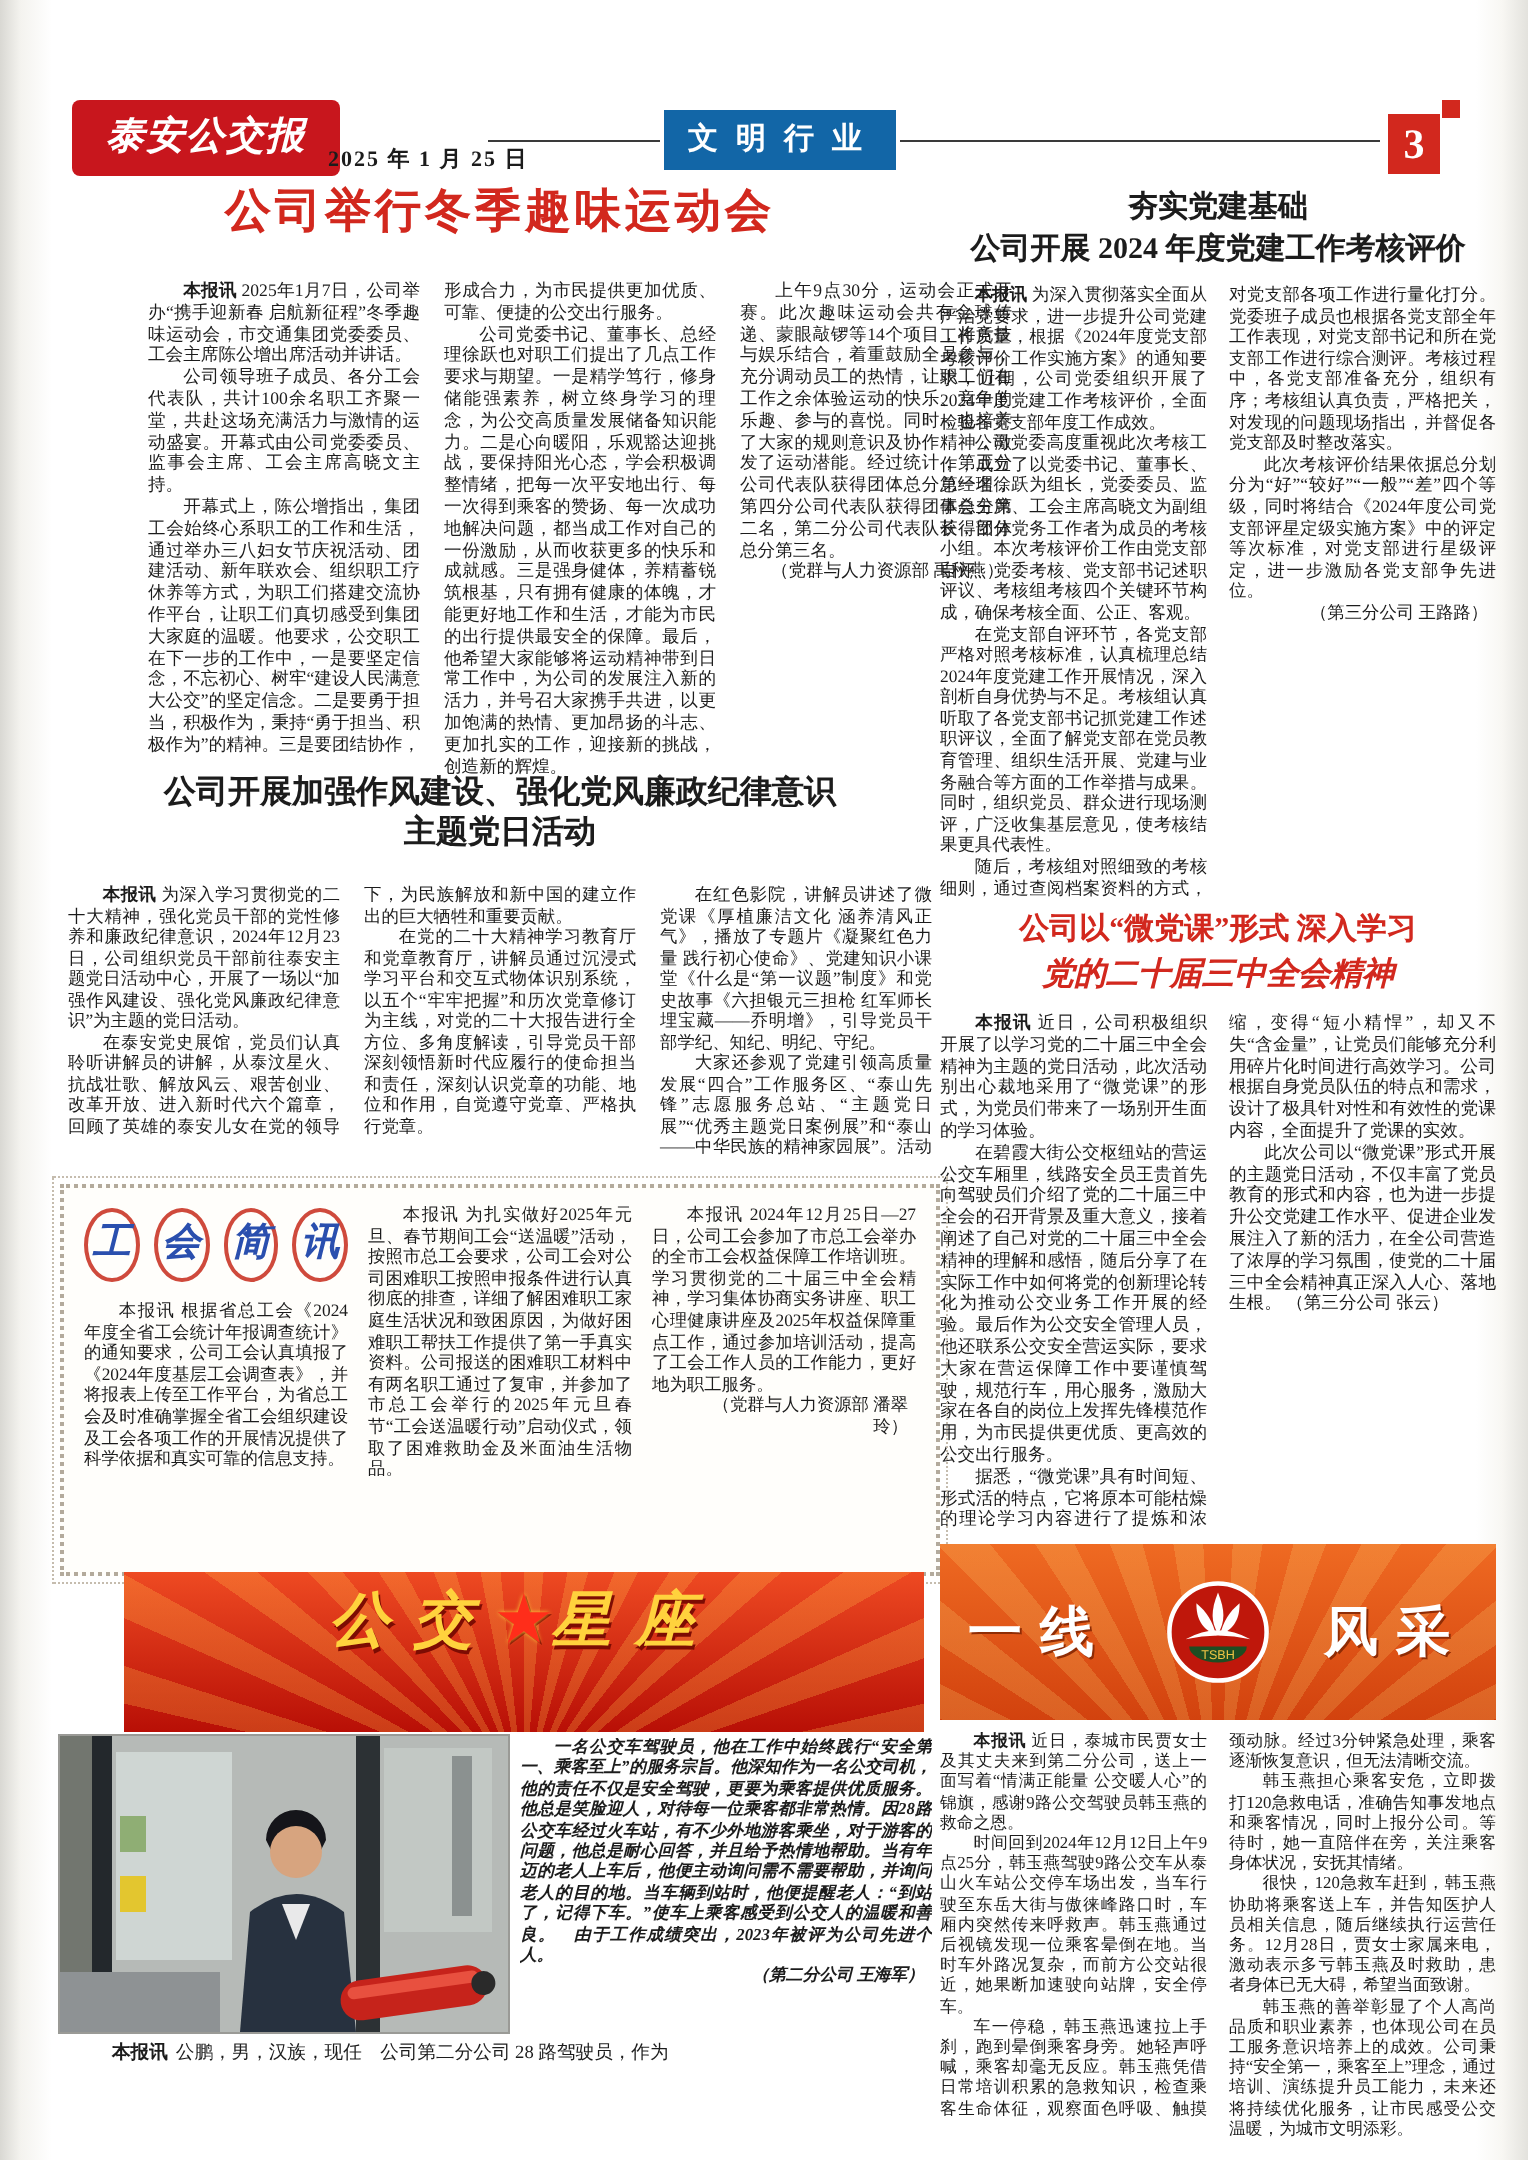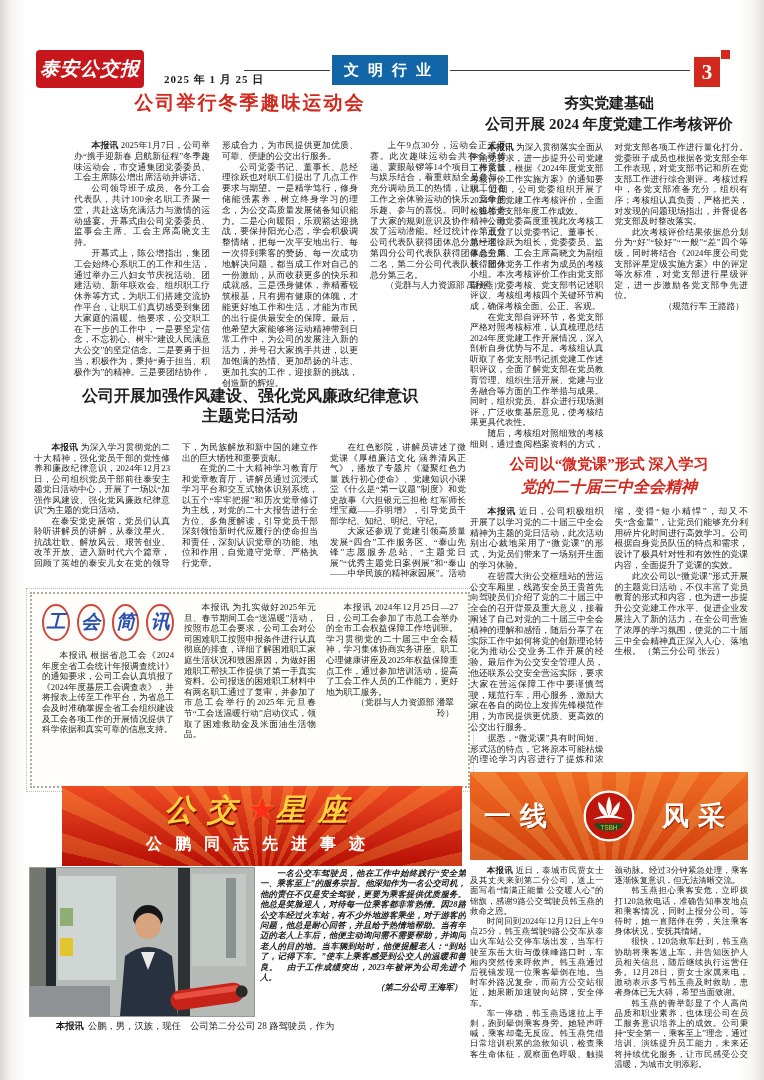--- a/index.html
+++ b/index.html
@@ -3,36 +3,36 @@
 <meta charset="utf-8">
 <style>
   html,body{margin:0;padding:0;}
   body{width:764px;height:1080px;background:#ffffff;position:relative;overflow:hidden;
        font-family:"Liberation Serif","DejaVu Serif",serif;color:#1c1c1c;}
   .edge{position:absolute;top:0;bottom:0;width:26px;pointer-events:none;}
   .edge.l{left:0;background:linear-gradient(90deg,#d9d8d3,#f4f3ef 40%,#ffffff);}
   .edge.r{right:0;background:linear-gradient(270deg,#e3e2dd,#f8f7f3 50%,#ffffff);}
   .abs{position:absolute;}
   
-  .masthead{left:36px;top:50px;width:108px;height:38px;background:#c8161d;border-radius:4px;
+  .masthead{left:36px;top:50px;width:134px;height:38px;background:#c8161d;border-radius:4px;
             color:#fff;font-weight:bold;font-style:italic;font-size:19px;line-height:38px;
             text-align:center;letter-spacing:1px;}
   .issue-date{left:164px;top:72px;font-size:11px;letter-spacing:1px;font-weight:bold;}
   .hline{height:1px;background:#3a3a3a;top:70px;}
   .hline.l{left:244px;width:86px;}
   .hline.r{left:450px;width:240px;}
   .section-box{left:332px;top:55px;width:116px;height:30px;background:#1266a7;color:#fff;
                font-size:15px;font-weight:bold;letter-spacing:9px;text-align:center;line-height:30px;padding-left:4px;box-sizing:border-box;}
   .pagenum{left:694px;top:57px;width:26px;height:30px;background:#d2281e;color:#fff;
            font-size:21px;font-weight:bold;text-align:center;line-height:30px;}
   .pagenum-dot{left:721px;top:50px;width:9px;height:9px;background:#d2281e;}
   
   .hl-red{color:#d2281e;}
   .hl{font-weight:bold;text-align:center;}
-  .art1-hl{left:30px;top:90px;width:440px;font-size:19px;letter-spacing:2px;text-align:center;}
+  .art1-hl{left:30px;top:90px;width:440px;font-size:23px;letter-spacing:2px;text-align:center;}
   .art2-hl1{left:470px;top:94px;width:278px;font-size:15px;}
   .art2-hl2{left:470px;top:115px;width:278px;font-size:15px;}
   .art3-hl1{left:30px;top:386px;width:440px;font-size:16px;}
   .art3-hl2{left:30px;top:406px;width:440px;font-size:16px;font-family:Liberation Mono, monospace;}
   .art4-hl1{left:470px;top:455px;width:278px;font-size:15px;}
   .art4-hl2{left:470px;top:477px;width:278px;font-size:16px;font-style:italic;}
   
   .art-body{text-align:justify;overflow:hidden;column-fill:auto;font-size:8.8px;line-height:10.8px;}
   .art-body p{margin:0;text-indent:2em;}
   .art-body p.byline,.byline{text-align:right;text-indent:0;padding-right:4px;}
@@ -95,21 +95,21 @@
 <div class="abs hl hl-red art1-hl">公司举行冬季趣味运动会</div>
 <div class="abs art-body cols3 art1-body">
   <span><p><b>本报讯</b> 2025年1月7日，公司举办“携手迎新春 启航新征程”冬季趣味运动会，市交通集团党委委员、工会主席陈公增出席活动并讲话。</p><p>公司领导班子成员、各分工会代表队，共计100余名职工齐聚一堂，共赴这场充满活力与激情的运动盛宴。开幕式由公司党委委员、监事会主席、工会主席高晓文主持。</p><p>开幕式上，陈公增指出，集团工会始终心系职工的工作和生活，通过举办三八妇女节庆祝活动、团建活动、新年联欢会、组织职工疗休养等方式，为职工们搭建交流协作平台，让职工们真切感受到集团大家庭的温暖。他要求，公交职工在下一步的工作中，一是要坚定信念，不忘初心、树牢“建设人民满意大公交”的坚定信念。二是要勇于担当，积极作为，秉持“勇于担当、积极作为”的精神。三是要团结协作，形成合力，为市民提供更加优质、可靠、便捷的公交出行服务。</p><p>公司党委书记、董事长、总经理徐跃也对职工们提出了几点工作要求与期望。一是精学笃行，修身储能强素养，树立终身学习的理念，为公交高质量发展储备知识能力。二是心向暖阳，乐观豁达迎挑战，要保持阳光心态，学会积极调整情绪，把每一次平安地出行、每一次得到乘客的赞扬、每一次成功地解决问题，都当成工作对自己的一份激励，从而收获更多的快乐和成就感。三是强身健体，养精蓄锐筑根基，只有拥有健康的体魄，才能更好地工作和生活，才能为市民的出行提供最安全的保障。最后，他希望大家能够将运动精神带到日常工作中，为公司的发展注入新的活力，并号召大家携手共进，以更加饱满的热情、更加昂扬的斗志、更加扎实的工作，迎接新的挑战，创造新的辉煌。</p><p>上午9点30分，运动会正式开赛。此次趣味运动会共有金球传递、蒙眼敲锣等14个项目，将竞技与娱乐结合，着重鼓励全员参与，充分调动员工的热情，让职工们在工作之余体验运动的快乐、竞争的乐趣、参与的喜悦。同时，也培养了大家的规则意识及协作精神，激发了运动潜能。经过统计，第五分公司代表队获得团体总分第一名，第四分公司代表队获得团体总分第二名，第二分公司代表队获得团体总分第三名。</p></span>
   <p class="byline">（党群与人力资源部 禹秋燕）</p>
 </div>
 
 <div class="abs hl art2-hl1">夯实党建基础</div>
 <div class="abs hl art2-hl2">公司开展 2024 年度党建工作考核评价</div>
 <div class="abs art-body cols2 art2-body">
   <span><p><b>本报讯</b> 为深入贯彻落实全面从严治党要求，进一步提升公司党建工作质量，根据《2024年度党支部考核评价工作实施方案》的通知要求，近期，公司党委组织开展了2024年度党建工作考核评价，全面检验各党支部年度工作成效。</p><p>公司党委高度重视此次考核工作，成立了以党委书记、董事长、总经理徐跃为组长，党委委员、监事会主席、工会主席高晓文为副组长，部分党务工作者为成员的考核小组。本次考核评价工作由党支部自评、党委考核、党支部书记述职评议、考核组考核四个关键环节构成，确保考核全面、公正、客观。</p><p>在党支部自评环节，各党支部严格对照考核标准，认真梳理总结2024年度党建工作开展情况，深入剖析自身优势与不足。考核组认真听取了各党支部书记抓党建工作述职评议，全面了解党支部在党员教育管理、组织生活开展、党建与业务融合等方面的工作举措与成果。同时，组织党员、群众进行现场测评，广泛收集基层意见，使考核结果更具代表性。</p><p>随后，考核组对照细致的考核细则，通过查阅档案资料的方式，对党支部各项工作进行量化打分。党委班子成员也根据各党支部全年工作表现，对党支部书记和所在党支部工作进行综合测评。考核过程中，各党支部准备充分，组织有序；考核组认真负责，严格把关，对发现的问题现场指出，并督促各党支部及时整改落实。</p><p>此次考核评价结果依据总分划分为“好”“较好”“一般”“差”四个等级，同时将结合《2024年度公司党支部评星定级实施方案》中的评定等次标准，对党支部进行星级评定，进一步激励各党支部争先进位。</p></span>
-  <p class="byline">（规范行车 王路路）</p>
+  <p class="byline">（第三分公司 王路路）</p>
 </div>
 
 <div class="abs hl art3-hl1">公司开展加强作风建设、强化党风廉政纪律意识</div>
 <div class="abs hl art3-hl2">主题党日活动</div>
 <div class="abs art-body cols3 art3-body">
   <span><p><b>本报讯</b> 为深入学习贯彻党的二十大精神，强化党员干部的党性修养和廉政纪律意识，2024年12月23日，公司组织党员干部前往泰安主题党日活动中心，开展了一场以“加强作风建设、强化党风廉政纪律意识”为主题的党日活动。</p><p>在泰安党史展馆，党员们认真聆听讲解员的讲解，从泰汶星火、抗战壮歌、解放风云、艰苦创业、改革开放、进入新时代六个篇章，回顾了英雄的泰安儿女在党的领导下，为民族解放和新中国的建立作出的巨大牺牲和重要贡献。</p><p>在党的二十大精神学习教育厅和党章教育厅，讲解员通过沉浸式学习平台和交互式物体识别系统，以五个“牢牢把握”和历次党章修订为主线，对党的二十大报告进行全方位、多角度解读，引导党员干部深刻领悟新时代应履行的使命担当和责任，深刻认识党章的功能、地位和作用，自觉遵守党章、严格执行党章。</p><p>在红色影院，讲解员讲述了微党课《厚植廉洁文化 涵养清风正气》，播放了专题片《凝聚红色力量 践行初心使命》、党建知识小课堂《什么是“第一议题”制度》和党史故事《六担银元三担枪 红军师长埋宝藏——乔明增》，引导党员干部学纪、知纪、明纪、守纪。</p><p>大家还参观了党建引领高质量发展“四合”工作服务区、“泰山先锋”志愿服务总站、“主题党日展”“优秀主题党日案例展”和“泰山——中华民族的精神家园展”。活动结束后，大家纷纷表示，要立足本职工作，不断提升廉洁意识，弘扬清廉作风，践行全心全意为人民服务的宗旨。</p></span>
   
 </div>
 
 <div class="abs hl hl-red art4-hl1">公司以“微党课”形式 深入学习</div>
@@ -135,21 +135,20 @@
   <div class="union-col">
     <p>本报讯 2024年12月25日—27日，公司工会参加了市总工会举办的全市工会权益保障工作培训班。学习贯彻党的二十届三中全会精神，学习集体协商实务讲座、职工心理健康讲座及2025年权益保障重点工作，通过参加培训活动，提高了工会工作人员的工作能力，更好地为职工服务。</p>
     <p class="byline">（党群与人力资源部 潘翠玲）</p>
   </div>
 </div>
 
 <div class="abs star-banner">
   <div class="star-title">
     <span>公交</span><span class="star-glyph">★</span><span>星座</span>
   </div>
-  <div class="star-sub">公鹏同志先进事迹</div>
 </div>
 
 <div class="abs photo">
   <svg width="224" height="148" viewBox="0 0 224 148" preserveAspectRatio="none">
     <rect width="224" height="148" fill="#b6bab7"></rect>
     <rect x="0" y="0" width="16" height="148" fill="#72766f"></rect>
     <rect x="16" y="0" width="10" height="148" fill="#23282c"></rect>
     <rect x="28" y="8" width="58" height="104" fill="#cfd6d3"></rect>
     <rect x="30" y="70" width="13" height="18" fill="#e3c62f"></rect>
     <rect x="30" y="40" width="13" height="18" fill="#8fae74"></rect>

